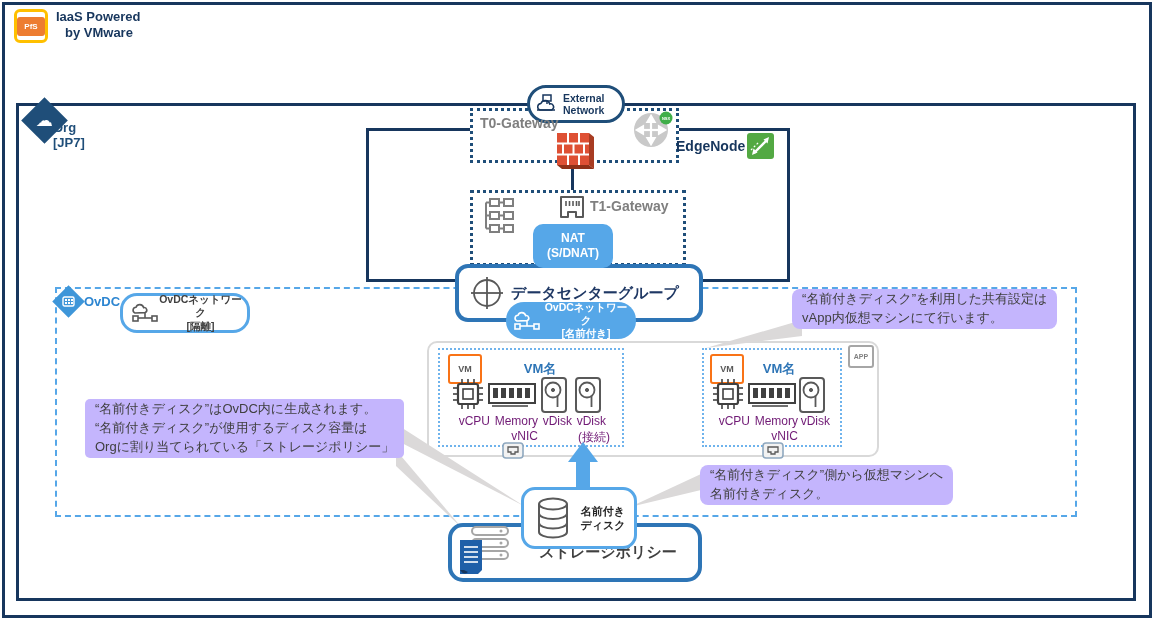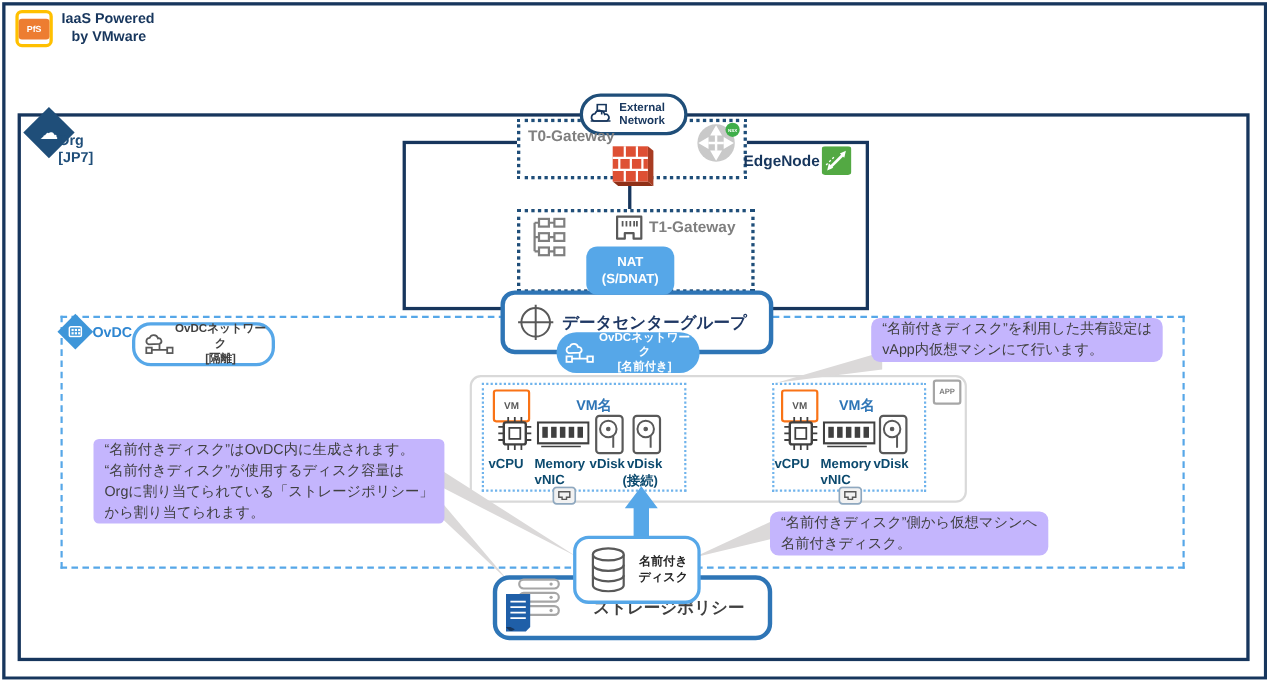--- a/index.html
+++ b/index.html
@@ -11,21 +11,21 @@
   .note{position:absolute;background:#c4b5fd;border-radius:8px;color:#404040;
         font-size:13px;line-height:1.45;padding:1px 10px;white-space:nowrap;z-index:5;}
   .gwlabel{color:#7F7F7F;font-weight:bold;font-size:14px;}
   .bluebox{position:absolute;background:#fff;border:3px solid #2E75B6;border-radius:13px;display:flex;align-items:center;}
   .lbluebox{position:absolute;background:#fff;border:3px solid #56A7E8;border-radius:17px;display:flex;align-items:center;}
   .badge{position:absolute;background:#56A7E8;color:#fff;font-weight:bold;text-align:center;
          border-radius:10px;display:flex;flex-direction:column;justify-content:center;}
   .vmbox{position:absolute;border:2px dotted #6FB3EC;z-index:4;}
   .vmtag{position:absolute;border:2px solid #f97316;border-radius:3px;background:#fff;color:#595959;
          font-weight:bold;display:flex;align-items:center;justify-content:center;}
-  .complabel{position:absolute;font-size:12px;font-weight:bold;color:#0c4a6e;text-align:left;}
+  .complabel{position:absolute;font-size:12px;font-weight:normal;color:#701a75;text-align:right;}
   .jpbold{font-weight:bold;color:#262626;}
   svg{display:block;}
 </style>
 </head>
 <body>
 
 <div id="canvas">
 
   <div class="frame" style="left:2px;top:2px;width:1144px;height:610px;"></div>
 
@@ -371,20 +371,19 @@
   </div>
 
   <div class="note" style="left:792px;top:289px;">
     <div>“名前付きディスク”を利用した共有設定は</div>
     <div>vApp内仮想マシンにて行います。</div>
   </div>
   <div class="note" style="left:85px;top:399px;border-radius:5px;">
     <div>“名前付きディスク”はOvDC内に生成されます。</div>
     <div>“名前付きディスク”が使用するディスク容量は</div>
     <div>Orgに割り当てられている「ストレージポリシー」</div>
-    <div>から割り当てられます。</div>
   </div>
   <div class="note" style="left:700px;top:465px;">
     <div>“名前付きディスク”側から仮想マシンへ</div>
     <div>名前付きディスク。</div>
   </div>
 
 </div>
 
 </body></html>

